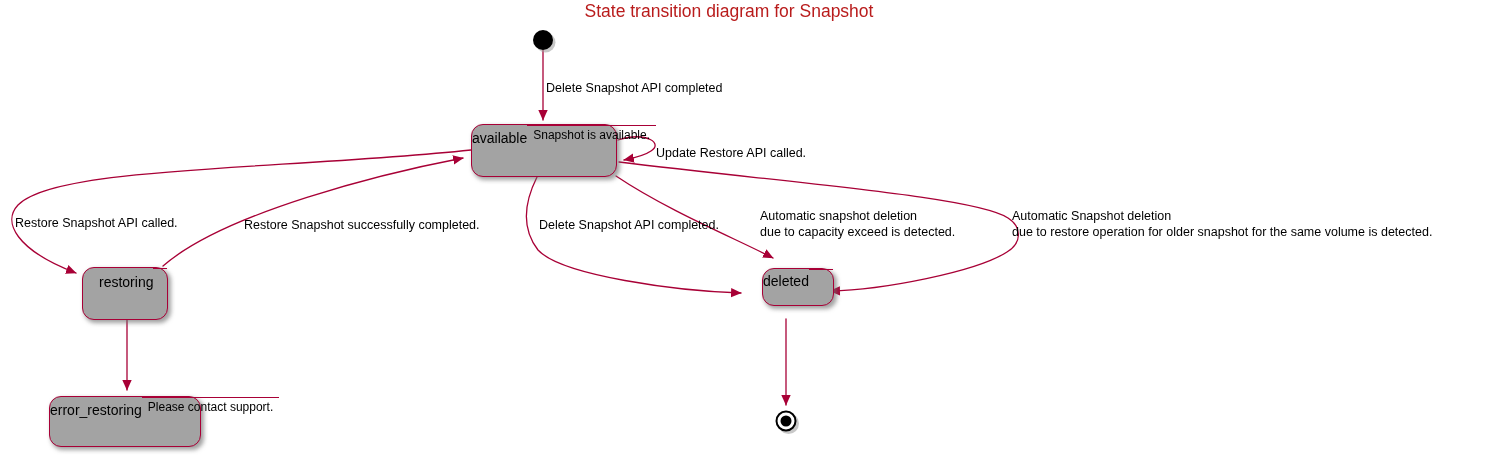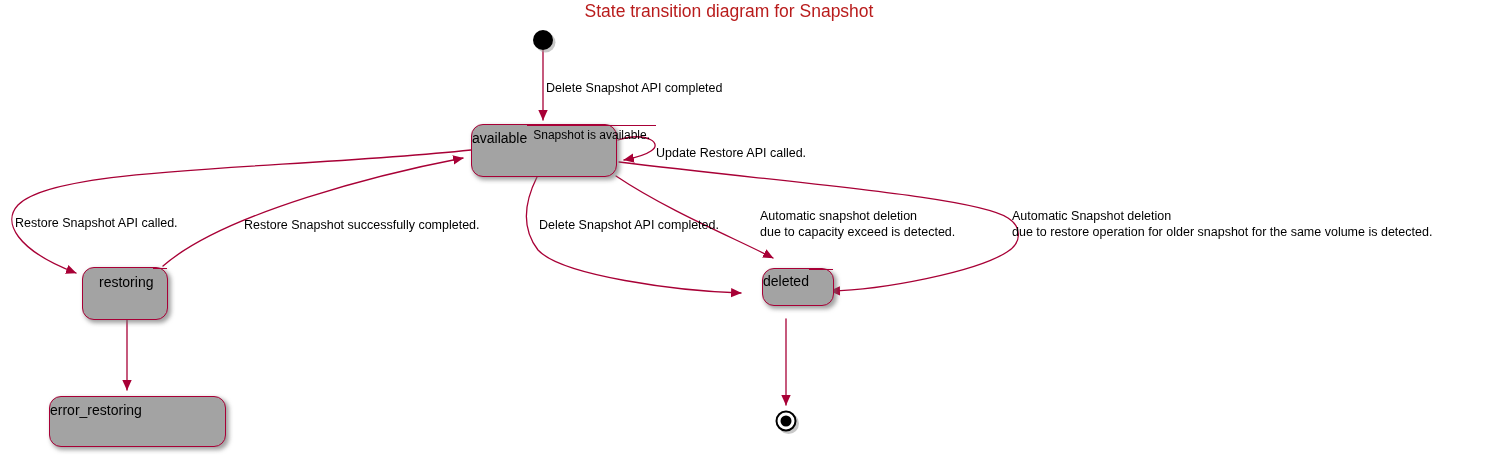--- a/index.html
+++ b/index.html
@@ -53,21 +53,21 @@
     font-size: 12.5px;
     line-height: 15.5px;
     color: #000000;
     white-space: pre-line;
   }
   .lbl.center { text-align: left; }
   #st-available       { left: 471px; top: 124px; width: 146px; height: 53px; }
   #st-available  .state-title { height: 26px; }
   #st-restoring       { left: 82px;  top: 267px; width: 86px;  height: 53px; }
   #st-restoring  .state-title { height: 27px; margin-left: 16px; }
-  #st-error-restoring { left: 49px;  top: 396px; width: 177px; height: 51px; }
+  #st-error-restoring { left: 49px;  top: 396px; width: 152px; height: 51px; }
   #st-error-restoring .state-title { height: 26px; }
   #st-deleted         { left: 750px; top: 268px; width: 72px;  height: 38px; margin-left: 12px; }
   #st-deleted    .state-title { height: 23px; }
   #lbl-create            { left: 546px;  top: 81px; }
   #lbl-update            { left: 656px;  top: 146px; }
   #lbl-restore-called    { left: 15px;   top: 216px; }
   #lbl-restore-completed { left: 244px;  top: 218px; }
   #lbl-delete-completed  { left: 539px;  top: 218px; }
   #lbl-capacity          { left: 760px;  top: 209px; width: 260px; }
   #lbl-restore-older     { left: 1012px; top: 209px; width: 497px; }
@@ -116,20 +116,21 @@
     <div class="state-body">Snapshot is available.</div>
   </div>
 
   <div id="st-restoring" class="state">
     <div class="state-title">restoring</div>
     <div class="state-body"></div>
   </div>
 
   <div id="st-error-restoring" class="state">
     <div class="state-title">error_restoring</div>
+    <div class="state-body">Please contact support.</div>
   </div>
 
   <div id="st-deleted" class="state">
     <div class="state-title">deleted</div>
     <div class="state-body"></div>
   </div>
 
   <div id="lbl-create" class="lbl">Delete Snapshot API completed</div>
   <div id="lbl-update" class="lbl">Update Restore API called.</div>
   <div id="lbl-restore-called" class="lbl">Restore Snapshot API called.</div>

